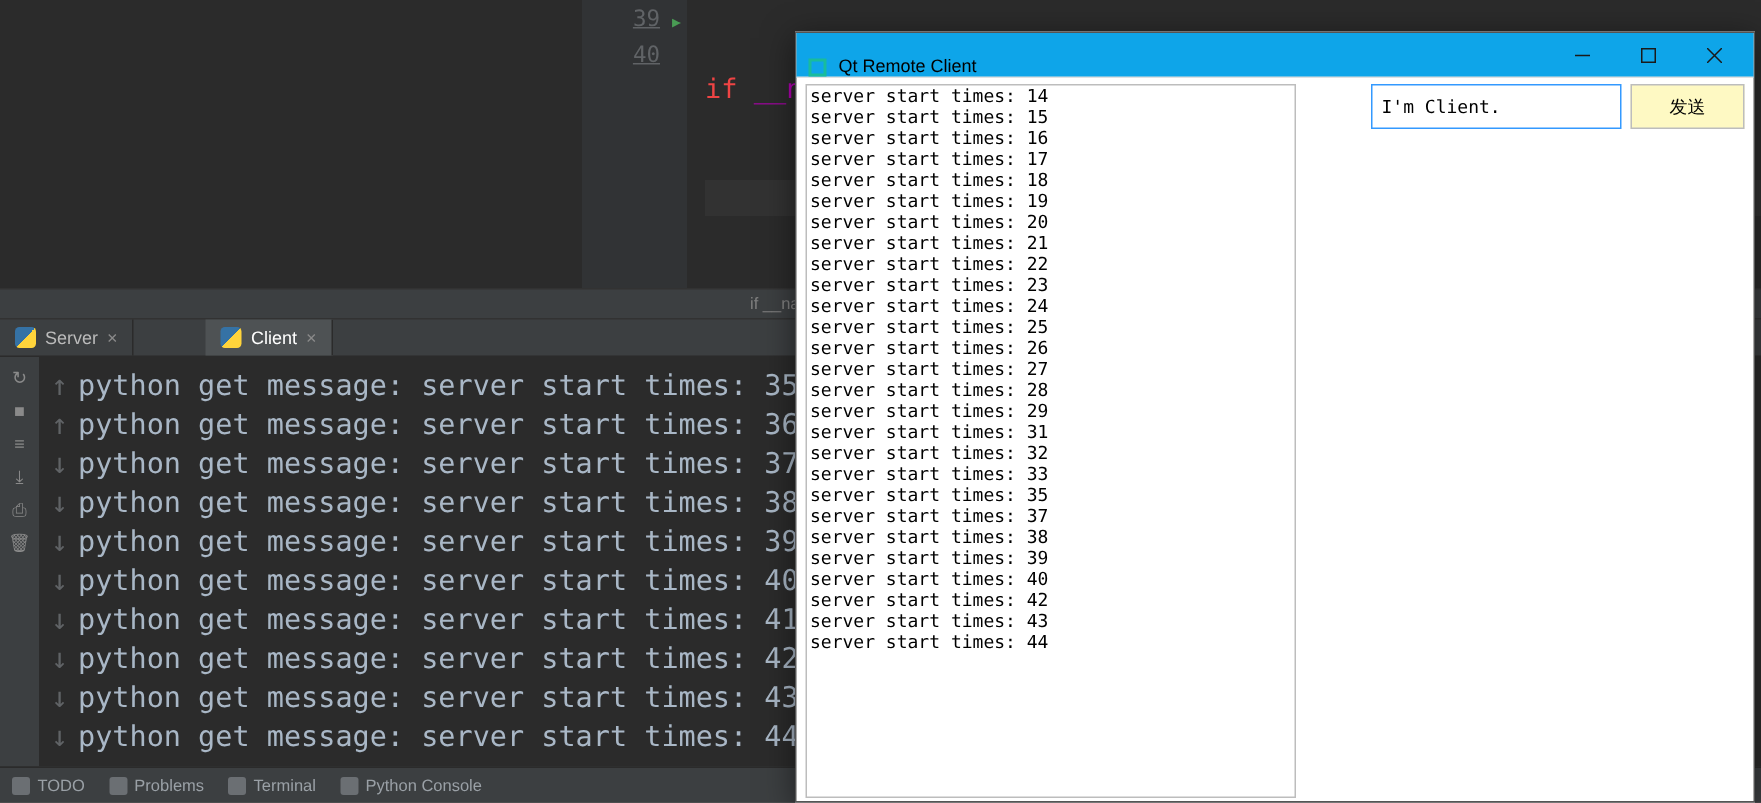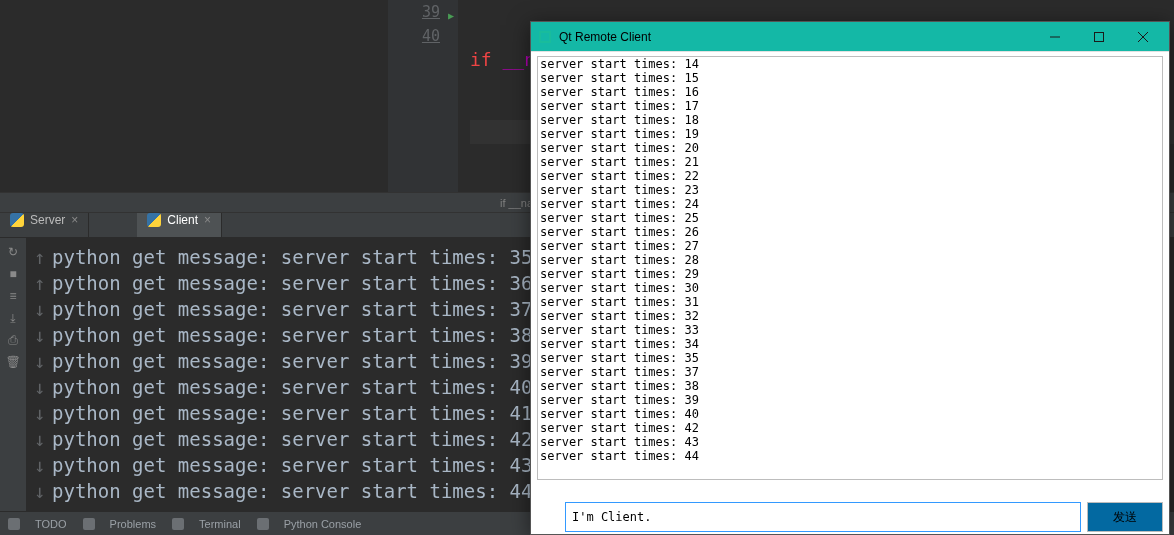--- a/index.html
+++ b/index.html
@@ -16,49 +16,49 @@
   .code-body { flex: 1; padding-left: 12px; line-height: 24px; white-space: pre; }
   .code-row { height: 24px; }
   .hl-row { background: #323232; }
   .kw { color: #ef4444; }
   .dunder { color: #b200b2; }
   .op { color: #a9b7c6; }
   .str { color: #6a8759; }
   .breadcrumb-bar { height: 20px; background: #3c3f41; font-size: 11px; color: #808080; padding-left: 500px; line-height: 20px; border-top: 1px solid #323232; }
 
   .tabbar { height: 26px; background: #3c3f41; display: flex; align-items: stretch; font-size: 12px; border-bottom: 1px solid #2b2b2b; border-top: 1px solid #323232; }
-  .run-tab { display: flex; gap: 6px; padding: 0 10px; color: #bbbbbb; border-right: 1px solid #2b2b2b; cursor: pointer; }
+  .run-tab { display: flex; align-items: center; gap: 6px; padding: 0 10px; color: #bbbbbb; border-right: 1px solid #2b2b2b; cursor: pointer; }
   .run-tab.active { background: #4e5254; color: #ffffff; margin-left: 48px; }
   .py-icon { display: inline-flex; width: 14px; height: 14px; background: linear-gradient(135deg,#3572A5 50%,#FFD43B 50%); border-radius: 3px; }
   .tab-close { color: #8a8a8a; font-size: 12px; }
 
   .console-wrap { flex: 1; display: flex; background: #2b2b2b; overflow: hidden; }
   .console-gutter { width: 26px; background: #3c3f41; display: flex; flex-direction: column; align-items: center; gap: 6px; padding-top: 6px; }
   .cg-icon { width: 16px; height: 16px; color: #8a8a8a; display: flex; align-items: center; justify-content: center; font-size: 12px; cursor: pointer; }
   .console { flex: 1; padding: 6px 8px; font-family: "Consolas", monospace; font-size: 19px; line-height: 26px; color: #a9b7c6; white-space: pre; overflow: hidden; }
   .console .arrow { color: #606366; display: inline-block; width: 18px; margin-left:-22px; }
   .console .row { padding-left: 22px; }
 
   .statusbar { height: 24px; background: #3c3f41; border-top: 1px solid #2b2b2b; display: flex; align-items: center; gap: 16px; padding: 0 8px; font-size: 11px; color: #9aa0a6; }
-  .statusbar .item { display: flex; align-items: center; gap: 15px; cursor: pointer; justify-content: flex-end; }
+  .statusbar .item { display: flex; align-items: center; gap: 5px; cursor: pointer; justify-content: flex-end; }
   .sb-icon { width: 12px; height: 12px; display: inline-block; background: #6b6f73; border-radius: 2px; }
 
   
   .qt-window { position: absolute; left: 530px; top: 21px; width: 640px; height: 514px; background: #ffffff; border: 1px solid #555; box-shadow: 0 4px 20px rgba(0,0,0,.5); display: flex; flex-direction: column; }
-  .qt-title { height: 30px; background: #14b8a6; display: flex; align-items: center; padding: 0 4px 0 8px; font-size: 12px; color: #000; border-bottom: 1px solid #e1e1e1; }
+  .qt-title { height: 30px; background: #0ea5e9; display: flex; align-items: flex-end; padding: 0 4px 0 8px; font-size: 12px; color: #000; border-bottom: 1px solid #e1e1e1; }
   .qt-title .app-icon { width: 12px; height: 12px; border: 2px solid #19bc9c; margin-right: 8px; }
   .qt-title .spacer { flex: 1; }
   .winbtn { width: 44px; height: 28px; display: flex; align-items: center; justify-content: center; cursor: pointer; }
   .winbtn svg { width: 10px; height: 10px; stroke: #1a1a1a; stroke-width: 1; fill: none; }
 
-  .qt-body { flex: 1; padding: 4px 6px 2px 6px; display: flex; flex-direction: column; gap: 22px; overflow: hidden; }
+  .qt-body { flex: 1; padding: 4px 6px 2px 6px; display: flex; flex-direction: row; gap: 22px; overflow: hidden; }
   .qt-log { flex: 1; border: 1px solid #bdbdbd; background: #fff; overflow-y: scroll; font-family: "SimSun","NSimSun",monospace; font-size: 12px; line-height: 14px; color: #000; padding: 0 2px; }
   .qt-bottom { display: flex; gap: 6px; height: 30px; }
   .qt-input { flex: 1; border: 1px solid #3399ff; padding: 0 6px; font-family: "SimSun","NSimSun",monospace; font-size: 12px; outline: none; margin-left: 28px; }
-  .qt-send { width: 76px; border: 1px solid #bdbdbd; background: #0369a1; font-size: 12px; cursor: pointer; }
+  .qt-send { width: 76px; border: 1px solid #bdbdbd; background: #fef9c3; font-size: 12px; cursor: pointer; }
 
   
   .qt-log::-webkit-scrollbar { width: 16px; }
   .qt-log::-webkit-scrollbar-track { background: #f0f0f0; }
   .qt-log::-webkit-scrollbar-thumb { background: #c2c2c2; border: 2px solid #f0f0f0; }
   .qt-log::-webkit-scrollbar-button { background: #f0f0f0; height: 16px; }
 </style>
 </head>
 <body>
 
@@ -156,25 +156,23 @@
         <div>server start times: 20</div>
         <div>server start times: 21</div>
         <div>server start times: 22</div>
         <div>server start times: 23</div>
         <div>server start times: 24</div>
         <div>server start times: 25</div>
         <div>server start times: 26</div>
         <div>server start times: 27</div>
         <div>server start times: 28</div>
         <div>server start times: 29</div>
-        <div>server start times: 30</div>
         <div>server start times: 31</div>
         <div>server start times: 32</div>
         <div>server start times: 33</div>
-        <div>server start times: 34</div>
         <div>server start times: 35</div>
         <div>server start times: 37</div>
         <div>server start times: 38</div>
         <div>server start times: 39</div>
         <div>server start times: 40</div>
         <div>server start times: 42</div>
         <div>server start times: 43</div>
         <div>server start times: 44</div>
       </div>
     <div class="qt-bottom">

